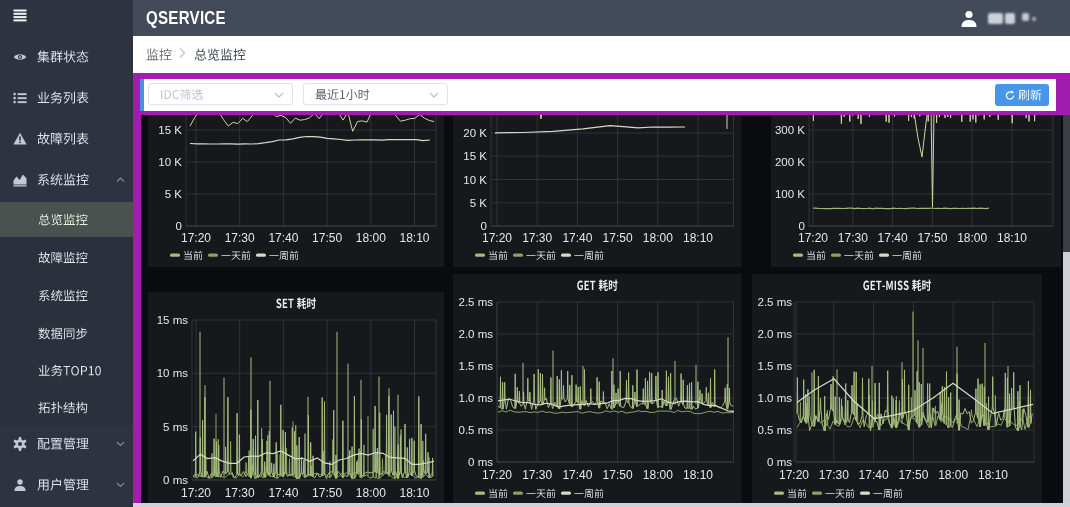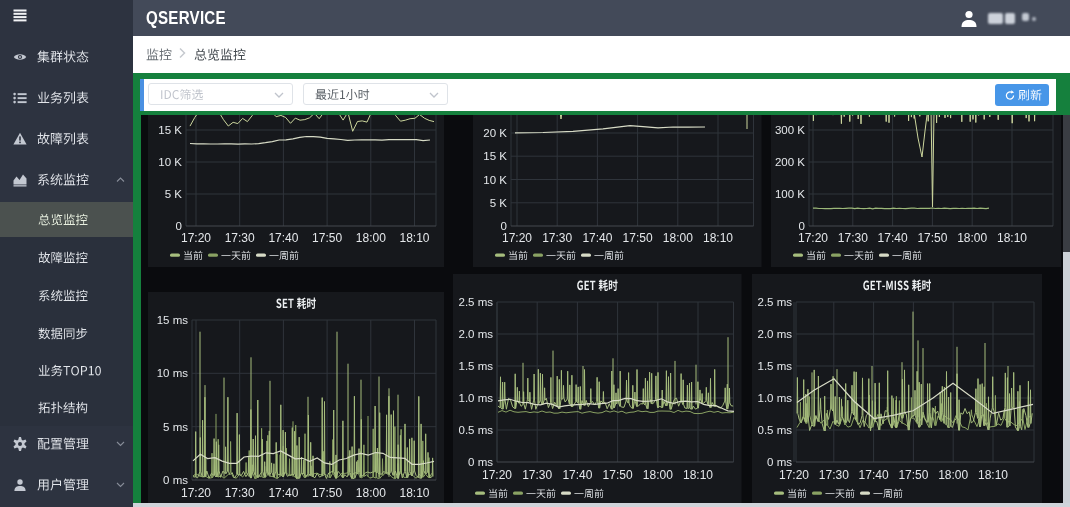--- a/index.html
+++ b/index.html
@@ -1,12 +1,12 @@
 <!DOCTYPE html>
-<html><head><meta charset="utf-8"><style>*{margin:0;padding:0;box-sizing:border-box}body{font-family:"Liberation Sans",sans-serif}.page{position:relative;width:1070px;height:507px;overflow:hidden;background:#15803d}.abs{position:absolute}</style></head><body>
+<html><head><meta charset="utf-8"><style>*{margin:0;padding:0;box-sizing:border-box}body{font-family:"Liberation Sans",sans-serif}.page{position:relative;width:1070px;height:507px;overflow:hidden;background:#a21caf}.abs{position:absolute}</style></head><body>
 <div class="page">
     <svg width="0" height="0" style="position:absolute">
       <defs>
         <path id="jiqun" d="M6.0 -3.8V-2.9H0.7V-2.1H5.1C3.9 -1.2 2.0 -0.3 0.4 0.1C0.6 0.3 0.9 0.7 1.0 0.9C2.7 0.4 4.6 -0.6 6.0 -1.8V1.0H7.0V-1.8C8.3 -0.7 10.3 0.3 12.0 0.8C12.1 0.5 12.4 0.2 12.6 -0.0C11.0 -0.4 9.1 -1.2 7.9 -2.1H12.3V-2.9H7.0V-3.8ZM6.4 -7.2V-6.3H3.2V-7.2ZM6.1 -10.7C6.3 -10.4 6.5 -9.9 6.7 -9.5H3.7C4.0 -9.9 4.2 -10.4 4.5 -10.8L3.4 -10.9C2.9 -9.8 1.8 -8.3 0.4 -7.3C0.6 -7.1 0.9 -6.8 1.1 -6.6C1.5 -7.0 1.9 -7.3 2.2 -7.7V-3.5H3.2V-3.9H11.9V-4.7H7.3V-5.6H11.0V-6.3H7.3V-7.2H11.0V-7.9H7.3V-8.7H11.5V-9.5H7.7C7.5 -10.0 7.2 -10.5 6.9 -11.0ZM6.4 -7.9H3.2V-8.7H6.4ZM6.4 -5.6V-4.7H3.2V-5.6Z M20.1 -10.6C20.5 -9.9 20.8 -9.0 20.9 -8.4L21.8 -8.7C21.7 -9.3 21.3 -10.2 20.8 -10.8ZM24.1 -10.9C23.9 -10.3 23.4 -9.3 23.1 -8.7L23.9 -8.4C24.3 -9.0 24.6 -9.9 25.0 -10.7ZM19.6 -2.9V-2.0H22.0V1.1H23.0V-2.0H25.5V-2.9H23.0V-4.8H25.0V-5.7H23.0V-7.5H25.2V-8.4H19.9V-7.5H22.0V-5.7H20.1V-4.8H22.0V-2.9ZM18.1 -7.3V-6.0H16.3C16.4 -6.4 16.4 -6.8 16.5 -7.3ZM14.2 -10.3V-9.4H15.8L15.7 -8.1H13.6V-7.3H15.6C15.5 -6.8 15.4 -6.4 15.3 -6.0H14.2V-5.1H15.1C14.7 -3.9 14.2 -2.8 13.4 -2.0C13.6 -1.9 13.9 -1.5 14.0 -1.3C14.4 -1.6 14.7 -2.0 14.9 -2.4V1.0H15.8V0.3H19.2V-3.8H15.6C15.8 -4.2 15.9 -4.7 16.1 -5.1H19.0V-7.3H19.8V-8.1H19.0V-10.3ZM18.1 -8.1H16.6L16.7 -9.4H18.1ZM15.8 -2.9H18.2V-0.5H15.8Z M35.6 -10.1C36.2 -9.3 36.9 -8.3 37.2 -7.7L38.0 -8.2C37.6 -8.8 37.0 -9.8 36.4 -10.5ZM26.6 -8.8C27.2 -8.0 28.0 -7.0 28.3 -6.3L29.1 -6.9C28.8 -7.5 28.0 -8.5 27.4 -9.2ZM33.7 -10.9V-7.9L33.6 -7.1H30.6V-6.1H33.6C33.4 -4.0 32.7 -1.6 30.3 0.4C30.5 0.6 30.8 0.8 31.0 1.0C33.0 -0.6 33.9 -2.6 34.3 -4.5C35.0 -2.0 36.2 -0.1 37.9 1.0C38.1 0.8 38.4 0.4 38.6 0.2C36.6 -0.9 35.4 -3.3 34.8 -6.1H38.4V-7.1H34.6L34.6 -7.9V-10.9ZM26.4 -2.5 27.0 -1.7C27.7 -2.3 28.4 -3.0 29.2 -3.8V1.0H30.2V-10.9H29.2V-5.0C28.2 -4.0 27.1 -3.1 26.4 -2.5Z M44.0 -5.3C44.7 -4.9 45.6 -4.2 46.1 -3.7L46.9 -4.3C46.4 -4.8 45.5 -5.4 44.8 -5.8ZM42.5 -3.1V-0.6C42.5 0.5 42.9 0.8 44.4 0.8C44.7 0.8 47.1 0.8 47.5 0.8C48.7 0.8 49.0 0.4 49.1 -1.3C48.9 -1.4 48.5 -1.5 48.3 -1.7C48.2 -0.3 48.1 -0.1 47.4 -0.1C46.9 -0.1 44.9 -0.1 44.5 -0.1C43.6 -0.1 43.5 -0.2 43.5 -0.6V-3.1ZM44.3 -3.4C45.1 -2.8 46.0 -1.8 46.4 -1.2L47.2 -1.7C46.7 -2.3 45.8 -3.2 45.1 -3.9ZM48.8 -3.1C49.4 -1.9 50.1 -0.5 50.3 0.5L51.2 0.1C51.0 -0.8 50.3 -2.2 49.6 -3.3ZM41.0 -3.1C40.8 -2.1 40.3 -0.8 39.7 0.1L40.6 0.5C41.2 -0.4 41.6 -1.8 41.9 -2.8ZM45.1 -11.0C45.0 -10.3 44.9 -9.7 44.8 -9.1H39.7V-8.2H44.5C43.9 -6.5 42.6 -5.1 39.6 -4.3C39.8 -4.1 40.0 -3.7 40.1 -3.5C43.5 -4.4 44.9 -6.1 45.6 -8.2C46.5 -5.8 48.2 -4.3 50.8 -3.6C50.9 -3.8 51.2 -4.2 51.5 -4.5C49.1 -5.0 47.5 -6.3 46.6 -8.2H51.3V-9.1H45.8C45.9 -9.7 46.0 -10.3 46.1 -11.0Z"></path>
         <path id="yewu" d="M11.1 -7.9C10.6 -6.5 9.7 -4.6 8.9 -3.4L9.8 -3.0C10.5 -4.2 11.4 -6.0 12.0 -7.5ZM1.1 -7.7C1.8 -6.2 2.5 -4.2 2.8 -3.1L3.8 -3.4C3.5 -4.6 2.7 -6.5 2.0 -7.9ZM7.6 -10.8V-0.6H5.4V-10.8H4.4V-0.6H0.8V0.4H12.3V-0.6H8.6V-10.8Z M18.8 -5.0C18.7 -4.5 18.7 -4.1 18.6 -3.7H14.6V-2.8H18.3C17.5 -1.1 16.1 -0.3 13.7 0.2C13.9 0.4 14.2 0.8 14.3 1.0C16.8 0.4 18.5 -0.7 19.3 -2.8H23.2C23.0 -1.1 22.8 -0.3 22.5 -0.1C22.3 0.1 22.2 0.1 21.9 0.1C21.6 0.1 20.7 0.1 19.9 -0.0C20.1 0.2 20.2 0.6 20.2 0.9C21.0 0.9 21.8 0.9 22.2 0.9C22.6 0.9 22.9 0.8 23.2 0.5C23.7 0.1 24.0 -0.9 24.3 -3.2C24.3 -3.4 24.3 -3.7 24.3 -3.7H19.6C19.7 -4.0 19.7 -4.4 19.8 -4.9ZM22.7 -8.7C21.9 -8.0 20.9 -7.3 19.6 -6.9C18.6 -7.3 17.8 -7.9 17.2 -8.6L17.4 -8.7ZM18.0 -10.9C17.3 -9.8 16.0 -8.5 14.2 -7.5C14.4 -7.4 14.7 -7.0 14.8 -6.8C15.4 -7.2 16.0 -7.6 16.6 -8.0C17.1 -7.4 17.7 -6.9 18.5 -6.5C17.0 -6.0 15.2 -5.7 13.6 -5.5C13.8 -5.3 13.9 -4.9 14.0 -4.6C15.9 -4.9 17.8 -5.3 19.6 -5.9C21.1 -5.3 22.9 -5.0 24.9 -4.8C25.1 -5.1 25.3 -5.5 25.5 -5.7C23.8 -5.8 22.1 -6.0 20.8 -6.4C22.2 -7.1 23.4 -8.0 24.2 -9.2L23.6 -9.6L23.5 -9.6H18.2C18.5 -10.0 18.7 -10.3 19.0 -10.7Z M34.3 -9.4V-2.1H35.3V-9.4ZM37.0 -10.9V-0.2C37.0 -0.0 36.9 0.1 36.7 0.1C36.5 0.1 35.9 0.1 35.1 0.0C35.3 0.3 35.4 0.7 35.5 1.0C36.5 1.0 37.1 1.0 37.5 0.8C37.9 0.7 38.0 0.4 38.0 -0.2V-10.9ZM28.4 -3.9C29.0 -3.5 29.8 -2.8 30.3 -2.4C29.4 -1.1 28.3 -0.2 27.0 0.3C27.2 0.5 27.5 0.9 27.6 1.1C30.4 -0.1 32.4 -2.7 33.0 -7.2L32.4 -7.4L32.3 -7.3H29.3C29.5 -7.9 29.7 -8.6 29.9 -9.3H33.4V-10.2H26.8V-9.3H28.9C28.5 -7.3 27.7 -5.4 26.7 -4.2C26.9 -4.1 27.3 -3.8 27.4 -3.6C28.1 -4.4 28.6 -5.3 29.0 -6.4H32.0C31.7 -5.2 31.3 -4.1 30.8 -3.2C30.3 -3.7 29.5 -4.2 28.9 -4.6Z M42.3 1.0C42.6 0.8 43.1 0.7 46.7 -0.5C46.6 -0.7 46.6 -1.1 46.5 -1.4L43.4 -0.4V-3.3C44.1 -3.8 44.8 -4.4 45.4 -5.0C46.4 -2.3 48.2 -0.3 50.9 0.6C51.1 0.3 51.4 -0.0 51.6 -0.2C50.3 -0.6 49.2 -1.3 48.3 -2.1C49.1 -2.6 50.0 -3.3 50.8 -3.9L50.0 -4.5C49.4 -3.9 48.5 -3.2 47.7 -2.7C47.2 -3.4 46.7 -4.1 46.4 -5.0H51.1V-5.8H46.0V-7.0H50.2V-7.8H46.0V-8.9H50.7V-9.8H46.0V-10.9H45.0V-9.8H40.4V-8.9H45.0V-7.8H41.0V-7.0H45.0V-5.8H39.8V-5.0H44.2C42.9 -3.9 41.1 -2.9 39.5 -2.4C39.7 -2.2 40.0 -1.8 40.1 -1.6C40.8 -1.8 41.6 -2.2 42.4 -2.6V-0.7C42.4 -0.2 42.1 0.0 41.8 0.1C42.0 0.4 42.2 0.8 42.3 1.0Z"></path>
         <path id="guzh" d="M7.8 -7.6H10.5C10.3 -5.8 9.8 -4.4 9.2 -3.2C8.5 -4.5 8.1 -5.9 7.8 -7.5ZM1.1 -5.1V0.5H2.0V-0.4H5.7V-5.1C5.9 -4.9 6.1 -4.7 6.3 -4.7C6.6 -5.1 6.9 -5.6 7.2 -6.1C7.5 -4.7 8.0 -3.4 8.6 -2.3C7.7 -1.2 6.6 -0.4 5.1 0.2C5.3 0.4 5.6 0.8 5.7 1.1C7.1 0.4 8.2 -0.4 9.1 -1.5C9.8 -0.4 10.8 0.5 11.9 1.0C12.1 0.8 12.3 0.4 12.6 0.2C11.4 -0.3 10.4 -1.2 9.7 -2.3C10.6 -3.7 11.2 -5.4 11.5 -7.6H12.5V-8.5H8.1C8.3 -9.2 8.5 -10.0 8.7 -10.8L7.7 -10.9C7.3 -8.7 6.5 -6.6 5.4 -5.3L5.7 -5.1H3.9V-7.5H6.3V-8.4H3.9V-10.9H2.9V-8.4H0.5V-7.5H2.9V-5.1ZM2.0 -4.2H4.8V-1.3H2.0Z M19.4 -4.2H23.5V-3.3H19.4ZM19.4 -5.6H23.5V-4.8H19.4ZM18.5 -6.3V-2.6H21.0V-1.7H17.6V-0.9H21.0V1.0H22.0V-0.9H25.4V-1.7H22.0V-2.6H24.4V-6.3ZM20.7 -10.7C20.8 -10.5 20.9 -10.2 21.0 -9.9H18.1V-9.1H20.1L19.3 -8.9C19.5 -8.6 19.6 -8.1 19.7 -7.8H17.6V-7.0H25.4V-7.8H23.2L23.7 -8.8L22.7 -9.0C22.6 -8.7 22.4 -8.2 22.2 -7.8H20.1L20.6 -8.0C20.5 -8.3 20.3 -8.7 20.1 -9.1H24.9V-9.9H22.0C21.8 -10.2 21.7 -10.6 21.5 -11.0ZM13.9 -10.4V1.0H14.8V-9.5H16.6C16.3 -8.6 15.9 -7.5 15.5 -6.6C16.5 -5.5 16.8 -4.6 16.8 -3.9C16.8 -3.5 16.7 -3.2 16.5 -3.0C16.4 -2.9 16.2 -2.9 16.0 -2.9C15.8 -2.9 15.5 -2.9 15.2 -2.9C15.4 -2.7 15.5 -2.3 15.5 -2.1C15.8 -2.0 16.1 -2.0 16.4 -2.1C16.7 -2.1 16.9 -2.2 17.1 -2.3C17.5 -2.6 17.6 -3.1 17.6 -3.8C17.6 -4.7 17.4 -5.6 16.4 -6.7C16.9 -7.7 17.4 -9.0 17.8 -10.0L17.1 -10.4L17.0 -10.4Z M34.3 -9.4V-2.1H35.3V-9.4ZM37.0 -10.9V-0.2C37.0 -0.0 36.9 0.1 36.7 0.1C36.5 0.1 35.9 0.1 35.1 0.0C35.3 0.3 35.4 0.7 35.5 1.0C36.5 1.0 37.1 1.0 37.5 0.8C37.9 0.7 38.0 0.4 38.0 -0.2V-10.9ZM28.4 -3.9C29.0 -3.5 29.8 -2.8 30.3 -2.4C29.4 -1.1 28.3 -0.2 27.0 0.3C27.2 0.5 27.5 0.9 27.6 1.1C30.4 -0.1 32.4 -2.7 33.0 -7.2L32.4 -7.4L32.3 -7.3H29.3C29.5 -7.9 29.7 -8.6 29.9 -9.3H33.4V-10.2H26.8V-9.3H28.9C28.5 -7.3 27.7 -5.4 26.7 -4.2C26.9 -4.1 27.3 -3.8 27.4 -3.6C28.1 -4.4 28.6 -5.3 29.0 -6.4H32.0C31.7 -5.2 31.3 -4.1 30.8 -3.2C30.3 -3.7 29.5 -4.2 28.9 -4.6Z M42.3 1.0C42.6 0.8 43.1 0.7 46.7 -0.5C46.6 -0.7 46.6 -1.1 46.5 -1.4L43.4 -0.4V-3.3C44.1 -3.8 44.8 -4.4 45.4 -5.0C46.4 -2.3 48.2 -0.3 50.9 0.6C51.1 0.3 51.4 -0.0 51.6 -0.2C50.3 -0.6 49.2 -1.3 48.3 -2.1C49.1 -2.6 50.0 -3.3 50.8 -3.9L50.0 -4.5C49.4 -3.9 48.5 -3.2 47.7 -2.7C47.2 -3.4 46.7 -4.1 46.4 -5.0H51.1V-5.8H46.0V-7.0H50.2V-7.8H46.0V-8.9H50.7V-9.8H46.0V-10.9H45.0V-9.8H40.4V-8.9H45.0V-7.8H41.0V-7.0H45.0V-5.8H39.8V-5.0H44.2C42.9 -3.9 41.1 -2.9 39.5 -2.4C39.7 -2.2 40.0 -1.8 40.1 -1.6C40.8 -1.8 41.6 -2.2 42.4 -2.6V-0.7C42.4 -0.2 42.1 0.0 41.8 0.1C42.0 0.4 42.2 0.8 42.3 1.0Z"></path>
         <path id="xitong" d="M3.7 -2.9C3.0 -2.0 1.9 -1.0 0.9 -0.4C1.2 -0.2 1.6 0.1 1.8 0.3C2.8 -0.4 3.9 -1.5 4.7 -2.6ZM8.3 -2.5C9.3 -1.6 10.7 -0.4 11.3 0.3L12.2 -0.3C11.5 -1.0 10.1 -2.2 9.0 -3.0ZM8.6 -5.8C9.0 -5.5 9.3 -5.1 9.7 -4.7L4.0 -4.3C5.9 -5.3 7.9 -6.5 9.8 -8.0L9.1 -8.6C8.4 -8.0 7.7 -7.5 7.0 -7.1L3.8 -6.9C4.8 -7.6 5.7 -8.4 6.6 -9.3C8.3 -9.5 9.9 -9.7 11.1 -10.0L10.4 -10.8C8.3 -10.3 4.5 -9.9 1.4 -9.8C1.5 -9.6 1.6 -9.2 1.6 -8.9C2.8 -9.0 4.0 -9.1 5.2 -9.2C4.4 -8.3 3.4 -7.5 3.1 -7.3C2.7 -7.0 2.4 -6.8 2.1 -6.8C2.2 -6.5 2.4 -6.1 2.4 -5.9C2.7 -6.0 3.1 -6.1 5.7 -6.2C4.6 -5.5 3.6 -5.0 3.2 -4.8C2.4 -4.4 1.8 -4.1 1.4 -4.1C1.5 -3.8 1.6 -3.4 1.7 -3.2C2.0 -3.3 2.5 -3.4 6.1 -3.7V-0.3C6.1 -0.1 6.1 -0.1 5.9 -0.1C5.7 -0.0 4.9 -0.0 4.2 -0.1C4.3 0.2 4.5 0.6 4.5 0.9C5.5 0.9 6.1 0.9 6.6 0.7C7.0 0.6 7.1 0.3 7.1 -0.2V-3.7L10.3 -4.0C10.7 -3.5 11.0 -3.1 11.3 -2.8L12.0 -3.3C11.5 -4.1 10.4 -5.3 9.4 -6.2Z M22.1 -4.6V-0.5C22.1 0.5 22.3 0.8 23.2 0.8C23.4 0.8 24.2 0.8 24.3 0.8C25.2 0.8 25.4 0.3 25.5 -1.5C25.2 -1.5 24.8 -1.7 24.6 -1.9C24.6 -0.3 24.5 -0.1 24.2 -0.1C24.1 -0.1 23.5 -0.1 23.4 -0.1C23.1 -0.1 23.0 -0.1 23.0 -0.5V-4.6ZM19.6 -4.5C19.6 -2.0 19.3 -0.6 17.1 0.2C17.3 0.4 17.6 0.8 17.7 1.0C20.1 0.0 20.5 -1.6 20.6 -4.5ZM13.5 -0.7 13.8 0.3C14.9 -0.1 16.5 -0.6 17.9 -1.1L17.8 -1.9C16.2 -1.4 14.6 -1.0 13.5 -0.7ZM20.7 -10.7C21.0 -10.2 21.3 -9.5 21.4 -9.0H18.3V-8.2H20.6C20.0 -7.3 19.1 -6.1 18.9 -5.9C18.6 -5.6 18.3 -5.5 18.0 -5.5C18.1 -5.3 18.3 -4.8 18.4 -4.5C18.7 -4.7 19.3 -4.7 24.0 -5.2C24.2 -4.8 24.4 -4.5 24.5 -4.2L25.3 -4.7C24.9 -5.4 24.1 -6.7 23.4 -7.6L22.6 -7.2C22.9 -6.8 23.2 -6.4 23.5 -6.0L19.9 -5.7C20.5 -6.4 21.2 -7.4 21.8 -8.2H25.3V-9.0H21.6L22.4 -9.3C22.3 -9.7 21.9 -10.4 21.6 -10.9ZM13.8 -5.5C14.0 -5.6 14.3 -5.7 15.8 -5.9C15.3 -5.1 14.8 -4.4 14.5 -4.2C14.1 -3.7 13.8 -3.4 13.5 -3.3C13.7 -3.1 13.8 -2.6 13.9 -2.4C14.1 -2.5 14.6 -2.7 17.8 -3.4C17.8 -3.6 17.8 -4.0 17.8 -4.2L15.3 -3.8C16.3 -4.9 17.3 -6.3 18.1 -7.7L17.2 -8.2C17.0 -7.7 16.7 -7.2 16.4 -6.8L14.8 -6.6C15.6 -7.7 16.4 -9.2 17.0 -10.5L16.0 -11.0C15.5 -9.4 14.5 -7.7 14.2 -7.3C13.9 -6.9 13.7 -6.6 13.4 -6.5C13.6 -6.2 13.7 -5.7 13.8 -5.5Z M34.2 -6.8C35.2 -6.1 36.3 -5.2 36.8 -4.6L37.6 -5.2C37.0 -5.8 35.9 -6.7 35.0 -7.3ZM30.1 -10.9V-4.7H31.1V-10.9ZM27.6 -10.4V-5.1H28.5V-10.4ZM34.0 -10.9C33.5 -9.0 32.7 -7.2 31.6 -6.0C31.8 -5.9 32.2 -5.6 32.4 -5.4C33.0 -6.2 33.6 -7.1 34.1 -8.2H38.3V-9.1H34.5C34.6 -9.6 34.8 -10.2 35.0 -10.7ZM28.1 -3.9V-0.2H26.6V0.7H38.4V-0.2H37.0V-3.9ZM29.0 -0.2V-3.1H30.7V-0.2ZM31.6 -0.2V-3.1H33.4V-0.2ZM34.3 -0.2V-3.1H36.1V-0.2Z M48.0 -7.2C48.9 -6.4 50.0 -5.4 50.5 -4.8L51.1 -5.4C50.6 -6.0 49.5 -7.0 48.6 -7.7ZM46.3 -7.7C45.7 -6.9 44.7 -6.0 43.8 -5.4C44.0 -5.2 44.3 -4.8 44.4 -4.7C45.4 -5.3 46.4 -6.4 47.1 -7.4ZM41.1 -10.9V-8.4H39.6V-7.5H41.1V-4.4C40.5 -4.1 39.9 -4.0 39.4 -3.8L39.6 -2.8L41.1 -3.4V-0.2C41.1 -0.0 41.1 0.0 40.9 0.0C40.8 0.0 40.2 0.0 39.7 0.0C39.8 0.3 39.9 0.7 40.0 0.9C40.8 0.9 41.3 0.9 41.6 0.8C41.9 0.6 42.0 0.3 42.0 -0.2V-3.7L43.4 -4.2L43.3 -5.1L42.0 -4.7V-7.5H43.4V-8.4H42.0V-10.9ZM43.3 -0.3V0.6H51.5V-0.3H48.0V-3.5H50.6V-4.4H44.4V-3.5H47.0V-0.3ZM46.6 -10.7C46.8 -10.3 47.0 -9.8 47.2 -9.3H43.8V-7.1H44.7V-8.5H50.5V-7.2H51.4V-9.3H48.3C48.1 -9.8 47.8 -10.4 47.6 -10.9Z"></path>
         <path id="zonglan" d="M9.5 -2.7C10.2 -1.8 10.9 -0.7 11.2 0.1L12.0 -0.4C11.7 -1.1 10.9 -2.2 10.2 -3.1ZM5.2 -3.4C6.0 -2.8 6.9 -1.9 7.4 -1.3L8.1 -1.9C7.6 -2.5 6.7 -3.3 5.8 -3.9ZM3.5 -3.0V-0.4C3.5 0.6 3.9 0.9 5.4 0.9C5.7 0.9 7.9 0.9 8.2 0.9C9.3 0.9 9.7 0.5 9.8 -0.9C9.5 -1.0 9.1 -1.1 8.9 -1.3C8.8 -0.2 8.8 0.0 8.1 0.0C7.6 0.0 5.8 0.0 5.4 0.0C4.6 0.0 4.5 -0.1 4.5 -0.4V-3.0ZM1.7 -2.8C1.5 -1.9 1.1 -0.8 0.5 -0.1L1.4 0.3C2.0 -0.5 2.4 -1.6 2.6 -2.7ZM3.3 -7.1H9.2V-4.9H3.3ZM2.3 -8.0V-4.0H10.2V-8.0H8.2C8.7 -8.6 9.1 -9.4 9.5 -10.1L8.6 -10.5C8.2 -9.7 7.7 -8.7 7.2 -8.0H4.6L5.4 -8.3C5.1 -8.9 4.6 -9.8 4.0 -10.5L3.2 -10.1C3.7 -9.4 4.3 -8.6 4.5 -8.0Z M20.6 -7.8C21.2 -7.2 21.9 -6.4 22.2 -5.8L23.1 -6.2C22.7 -6.8 22.0 -7.6 21.4 -8.2ZM13.9 -9.8V-6.3H14.8V-9.8ZM16.6 -10.4V-5.9H17.5V-10.4ZM19.1 -2.3V-0.3C19.1 0.6 19.4 0.8 20.6 0.8C20.9 0.8 22.6 0.8 22.8 0.8C23.8 0.8 24.1 0.5 24.2 -1.0C24.0 -1.0 23.6 -1.1 23.4 -1.3C23.3 -0.1 23.2 0.0 22.8 0.0C22.4 0.0 21.0 0.0 20.7 0.0C20.1 0.0 20.0 -0.0 20.0 -0.3V-2.3ZM18.2 -4.1V-3.1C18.2 -2.1 17.9 -0.7 13.3 0.3C13.5 0.5 13.8 0.8 13.9 1.0C18.6 -0.1 19.2 -1.8 19.2 -3.1V-4.1ZM14.9 -5.5V-1.5H15.9V-4.7H21.8V-1.6H22.7V-5.5ZM19.8 -10.5C19.5 -9.1 18.9 -7.7 18.1 -6.8C18.4 -6.7 18.8 -6.4 18.9 -6.3C19.4 -6.9 19.8 -7.6 20.1 -8.4H24.2V-9.2H20.4C20.5 -9.6 20.6 -10.0 20.7 -10.3Z M32.9 -6.5C33.8 -5.9 34.9 -5.0 35.4 -4.4L36.2 -5.0C35.6 -5.6 34.5 -6.4 33.6 -7.0ZM29.0 -10.5V-4.5H29.9V-10.5ZM26.5 -10.0V-4.9H27.4V-10.0ZM32.7 -10.5C32.2 -8.6 31.4 -6.9 30.4 -5.8C30.6 -5.7 31.0 -5.4 31.1 -5.2C31.8 -5.9 32.3 -6.9 32.8 -7.9H36.8V-8.7H33.1C33.3 -9.2 33.5 -9.8 33.6 -10.3ZM27.0 -3.8V-0.2H25.6V0.7H37.0V-0.2H35.6V-3.8ZM27.9 -0.2V-3.0H29.6V-0.2ZM30.4 -0.2V-3.0H32.1V-0.2ZM33.0 -0.2V-3.0H34.7V-0.2Z M46.2 -6.9C47.0 -6.2 48.0 -5.2 48.5 -4.6L49.2 -5.2C48.6 -5.8 47.5 -6.8 46.8 -7.4ZM44.5 -7.4C43.9 -6.6 43.0 -5.8 42.1 -5.2C42.3 -5.0 42.6 -4.7 42.7 -4.5C43.6 -5.1 44.6 -6.1 45.3 -7.1ZM39.5 -10.5V-8.1H38.0V-7.2H39.5V-4.2C38.9 -4.0 38.4 -3.8 37.9 -3.7L38.1 -2.7L39.5 -3.3V-0.2C39.5 -0.0 39.5 0.0 39.3 0.0C39.2 0.0 38.7 0.0 38.2 0.0C38.3 0.3 38.4 0.7 38.4 0.9C39.2 0.9 39.7 0.9 40.0 0.7C40.3 0.6 40.4 0.3 40.4 -0.2V-3.6L41.8 -4.1L41.6 -4.9L40.4 -4.5V-7.2H41.7V-8.1H40.4V-10.5ZM41.6 -0.2V0.6H49.5V-0.2H46.1V-3.4H48.7V-4.2H42.7V-3.4H45.2V-0.2ZM44.9 -10.3C45.0 -9.9 45.2 -9.4 45.4 -9.0H42.1V-6.8H42.9V-8.2H48.5V-6.9H49.4V-9.0H46.4C46.2 -9.4 46.0 -10.0 45.7 -10.5Z"></path>
         <path id="guzhjk" d="M7.5 -7.3H10.1C9.9 -5.6 9.5 -4.2 8.8 -3.1C8.2 -4.3 7.8 -5.7 7.5 -7.2ZM1.1 -4.9V0.5H1.9V-0.4H5.5V-4.9C5.7 -4.7 5.9 -4.6 6.0 -4.5C6.3 -4.9 6.6 -5.4 6.9 -5.9C7.2 -4.5 7.7 -3.3 8.2 -2.2C7.4 -1.2 6.4 -0.4 4.9 0.2C5.1 0.4 5.4 0.8 5.5 1.0C6.8 0.4 7.9 -0.4 8.7 -1.4C9.5 -0.4 10.3 0.5 11.4 1.0C11.6 0.8 11.9 0.4 12.1 0.2C11.0 -0.3 10.0 -1.1 9.3 -2.2C10.2 -3.6 10.7 -5.2 11.1 -7.3H12.0V-8.2H7.8C8.0 -8.9 8.2 -9.6 8.3 -10.4L7.4 -10.5C7.0 -8.4 6.3 -6.4 5.2 -5.1L5.5 -4.9H3.8V-7.2H6.0V-8.1H3.8V-10.5H2.8V-8.1H0.5V-7.2H2.8V-4.9ZM1.9 -4.0H4.6V-1.3H1.9Z M18.7 -4.0H22.6V-3.2H18.7ZM18.7 -5.4H22.6V-4.6H18.7ZM17.8 -6.1V-2.5H20.2V-1.6H16.9V-0.8H20.2V1.0H21.2V-0.8H24.5V-1.6H21.2V-2.5H23.5V-6.1ZM19.9 -10.3C20.0 -10.1 20.1 -9.8 20.2 -9.5H17.4V-8.7H19.3L18.6 -8.5C18.7 -8.2 18.9 -7.8 18.9 -7.5H16.9V-6.8H24.4V-7.5H22.3L22.8 -8.5L21.9 -8.7C21.8 -8.4 21.6 -7.9 21.4 -7.5H19.3L19.8 -7.7C19.7 -8.0 19.5 -8.4 19.4 -8.7H23.9V-9.5H21.1C21.0 -9.8 20.8 -10.2 20.7 -10.6ZM13.4 -10.0V1.0H14.2V-9.2H16.0C15.7 -8.3 15.3 -7.2 14.9 -6.3C15.9 -5.3 16.1 -4.5 16.1 -3.8C16.1 -3.4 16.1 -3.1 15.8 -2.9C15.7 -2.8 15.6 -2.8 15.4 -2.8C15.2 -2.8 14.9 -2.8 14.7 -2.8C14.8 -2.6 14.9 -2.2 14.9 -2.0C15.2 -2.0 15.5 -2.0 15.8 -2.0C16.0 -2.0 16.3 -2.1 16.4 -2.2C16.8 -2.5 17.0 -3.0 17.0 -3.7C17.0 -4.5 16.7 -5.4 15.8 -6.4C16.2 -7.4 16.7 -8.6 17.1 -9.7L16.5 -10.0L16.3 -10.0Z M32.9 -6.5C33.8 -5.9 34.9 -5.0 35.4 -4.4L36.2 -5.0C35.6 -5.6 34.5 -6.4 33.6 -7.0ZM29.0 -10.5V-4.5H29.9V-10.5ZM26.5 -10.0V-4.9H27.4V-10.0ZM32.7 -10.5C32.2 -8.6 31.4 -6.9 30.4 -5.8C30.6 -5.7 31.0 -5.4 31.1 -5.2C31.8 -5.9 32.3 -6.9 32.8 -7.9H36.8V-8.7H33.1C33.3 -9.2 33.5 -9.8 33.6 -10.3ZM27.0 -3.8V-0.2H25.6V0.7H37.0V-0.2H35.6V-3.8ZM27.9 -0.2V-3.0H29.6V-0.2ZM30.4 -0.2V-3.0H32.1V-0.2ZM33.0 -0.2V-3.0H34.7V-0.2Z M46.2 -6.9C47.0 -6.2 48.0 -5.2 48.5 -4.6L49.2 -5.2C48.6 -5.8 47.5 -6.8 46.8 -7.4ZM44.5 -7.4C43.9 -6.6 43.0 -5.8 42.1 -5.2C42.3 -5.0 42.6 -4.7 42.7 -4.5C43.6 -5.1 44.6 -6.1 45.3 -7.1ZM39.5 -10.5V-8.1H38.0V-7.2H39.5V-4.2C38.9 -4.0 38.4 -3.8 37.9 -3.7L38.1 -2.7L39.5 -3.3V-0.2C39.5 -0.0 39.5 0.0 39.3 0.0C39.2 0.0 38.7 0.0 38.2 0.0C38.3 0.3 38.4 0.7 38.4 0.9C39.2 0.9 39.7 0.9 40.0 0.7C40.3 0.6 40.4 0.3 40.4 -0.2V-3.6L41.8 -4.1L41.6 -4.9L40.4 -4.5V-7.2H41.7V-8.1H40.4V-10.5ZM41.6 -0.2V0.6H49.5V-0.2H46.1V-3.4H48.7V-4.2H42.7V-3.4H45.2V-0.2ZM44.9 -10.3C45.0 -9.9 45.2 -9.4 45.4 -9.0H42.1V-6.8H42.9V-8.2H48.5V-6.9H49.4V-9.0H46.4C46.2 -9.4 46.0 -10.0 45.7 -10.5Z"></path>
         <path id="xitongjk" d="M3.6 -2.8C2.9 -1.9 1.9 -1.0 0.9 -0.4C1.1 -0.2 1.5 0.1 1.7 0.2C2.7 -0.4 3.8 -1.5 4.5 -2.5ZM8.0 -2.4C9.0 -1.6 10.3 -0.4 10.9 0.3L11.7 -0.3C11.0 -1.0 9.7 -2.1 8.7 -2.9ZM8.3 -5.6C8.6 -5.2 9.0 -4.9 9.3 -4.5L3.8 -4.2C5.7 -5.1 7.6 -6.2 9.5 -7.7L8.7 -8.2C8.1 -7.7 7.4 -7.2 6.8 -6.8L3.7 -6.6C4.6 -7.3 5.5 -8.1 6.3 -9.0C8.0 -9.1 9.5 -9.3 10.7 -9.6L10.0 -10.4C8.0 -9.9 4.4 -9.6 1.3 -9.4C1.4 -9.2 1.6 -8.8 1.6 -8.6C2.7 -8.7 3.9 -8.7 5.0 -8.8C4.2 -8.0 3.3 -7.2 3.0 -7.0C2.6 -6.7 2.3 -6.6 2.0 -6.5C2.1 -6.3 2.3 -5.9 2.3 -5.7C2.6 -5.8 2.9 -5.8 5.5 -6.0C4.4 -5.3 3.5 -4.8 3.1 -4.6C2.3 -4.2 1.7 -4.0 1.3 -3.9C1.4 -3.7 1.6 -3.2 1.6 -3.1C2.0 -3.2 2.5 -3.3 5.9 -3.5V-0.2C5.9 -0.1 5.9 -0.1 5.6 -0.1C5.4 -0.0 4.8 -0.0 4.0 -0.1C4.2 0.2 4.3 0.6 4.4 0.9C5.3 0.9 5.9 0.9 6.3 0.7C6.7 0.6 6.8 0.3 6.8 -0.2V-3.6L10.0 -3.8C10.3 -3.4 10.6 -3.0 10.8 -2.7L11.6 -3.2C11.1 -3.9 10.0 -5.1 9.0 -5.9Z M21.2 -4.4V-0.5C21.2 0.5 21.4 0.8 22.3 0.8C22.5 0.8 23.2 0.8 23.4 0.8C24.2 0.8 24.4 0.3 24.5 -1.4C24.2 -1.5 23.9 -1.6 23.7 -1.8C23.6 -0.3 23.6 -0.1 23.3 -0.1C23.2 -0.1 22.6 -0.1 22.5 -0.1C22.2 -0.1 22.1 -0.1 22.1 -0.5V-4.4ZM18.9 -4.4C18.8 -1.9 18.5 -0.6 16.5 0.2C16.7 0.4 16.9 0.7 17.1 1.0C19.3 0.0 19.7 -1.6 19.8 -4.4ZM13.0 -0.7 13.2 0.3C14.4 -0.1 15.8 -0.6 17.2 -1.0L17.1 -1.8C15.6 -1.4 14.0 -0.9 13.0 -0.7ZM19.9 -10.3C20.2 -9.8 20.5 -9.1 20.6 -8.7H17.6V-7.8H19.8C19.3 -7.1 18.4 -5.9 18.1 -5.6C17.9 -5.4 17.6 -5.3 17.3 -5.3C17.4 -5.1 17.6 -4.6 17.6 -4.4C18.0 -4.5 18.5 -4.6 23.1 -5.0C23.3 -4.7 23.5 -4.3 23.6 -4.1L24.4 -4.5C24.0 -5.2 23.2 -6.4 22.5 -7.3L21.8 -6.9C22.0 -6.6 22.3 -6.1 22.6 -5.7L19.1 -5.4C19.7 -6.1 20.4 -7.1 21.0 -7.8H24.4V-8.7H20.8L21.6 -8.9C21.4 -9.3 21.1 -10.0 20.8 -10.5ZM13.2 -5.3C13.4 -5.4 13.7 -5.4 15.2 -5.7C14.7 -4.9 14.2 -4.2 14.0 -4.0C13.6 -3.6 13.3 -3.2 13.0 -3.2C13.1 -2.9 13.3 -2.5 13.3 -2.3C13.6 -2.4 14.0 -2.6 17.1 -3.2C17.1 -3.5 17.1 -3.8 17.1 -4.1L14.7 -3.6C15.7 -4.7 16.6 -6.1 17.4 -7.4L16.6 -7.9C16.3 -7.4 16.1 -7.0 15.8 -6.5L14.2 -6.4C15.0 -7.4 15.8 -8.8 16.4 -10.1L15.4 -10.6C14.9 -9.0 13.9 -7.4 13.7 -7.0C13.4 -6.6 13.1 -6.3 12.9 -6.2C13.0 -6.0 13.2 -5.5 13.2 -5.3Z M32.9 -6.5C33.8 -5.9 34.9 -5.0 35.4 -4.4L36.2 -5.0C35.6 -5.6 34.5 -6.4 33.6 -7.0ZM29.0 -10.5V-4.5H29.9V-10.5ZM26.5 -10.0V-4.9H27.4V-10.0ZM32.7 -10.5C32.2 -8.6 31.4 -6.9 30.4 -5.8C30.6 -5.7 31.0 -5.4 31.1 -5.2C31.8 -5.9 32.3 -6.9 32.8 -7.9H36.8V-8.7H33.1C33.3 -9.2 33.5 -9.8 33.6 -10.3ZM27.0 -3.8V-0.2H25.6V0.7H37.0V-0.2H35.6V-3.8ZM27.9 -0.2V-3.0H29.6V-0.2ZM30.4 -0.2V-3.0H32.1V-0.2ZM33.0 -0.2V-3.0H34.7V-0.2Z M46.2 -6.9C47.0 -6.2 48.0 -5.2 48.5 -4.6L49.2 -5.2C48.6 -5.8 47.5 -6.8 46.8 -7.4ZM44.5 -7.4C43.9 -6.6 43.0 -5.8 42.1 -5.2C42.3 -5.0 42.6 -4.7 42.7 -4.5C43.6 -5.1 44.6 -6.1 45.3 -7.1ZM39.5 -10.5V-8.1H38.0V-7.2H39.5V-4.2C38.9 -4.0 38.4 -3.8 37.9 -3.7L38.1 -2.7L39.5 -3.3V-0.2C39.5 -0.0 39.5 0.0 39.3 0.0C39.2 0.0 38.7 0.0 38.2 0.0C38.3 0.3 38.4 0.7 38.4 0.9C39.2 0.9 39.7 0.9 40.0 0.7C40.3 0.6 40.4 0.3 40.4 -0.2V-3.6L41.8 -4.1L41.6 -4.9L40.4 -4.5V-7.2H41.7V-8.1H40.4V-10.5ZM41.6 -0.2V0.6H49.5V-0.2H46.1V-3.4H48.7V-4.2H42.7V-3.4H45.2V-0.2ZM44.9 -10.3C45.0 -9.9 45.2 -9.4 45.4 -9.0H42.1V-6.8H42.9V-8.2H48.5V-6.9H49.4V-9.0H46.4C46.2 -9.4 46.0 -10.0 45.7 -10.5Z"></path>
@@ -189,21 +189,21 @@
             <text x="91.7" y="203.5">17:30</text>
             <text x="135.4" y="203.5">17:40</text>
             <text x="179.1" y="203.5">17:50</text>
             <text x="222.8" y="203.5">18:00</text>
             <text x="266.5" y="203.5">18:10</text>
           </g>
           <polyline points="42.0,88.1 46.8,79.4 51.6,72.6 56.4,73.4 61.1,69.4 65.9,74.5 70.7,73.7 75.5,81.7 80.3,88.0 85.1,84.3 89.8,85.6 94.6,80.4 99.4,83.6 104.2,77.6 109.0,70.7 113.8,70.8 118.5,67.5 123.3,73.3 128.1,78.7 132.9,77.4 137.7,79.5 142.5,85.3 147.3,80.1 152.0,82.2 156.8,81.6 161.6,79.8 166.4,75.3 171.2,80.7 176.0,74.2 180.7,68.5 185.5,67.4 190.3,74.7 195.1,82.1 199.9,74.2 204.7,93.3 209.5,83.5 214.2,82.9 219.0,84.1 223.8,73.4 228.6,76.2 233.4,72.2 238.2,71.1 242.9,67.2 247.7,77.6 252.5,83.2 257.3,82.2 262.1,80.7 266.9,80.3 271.6,76.5 276.4,80.2 281.2,82.4 286.0,83.6" fill="none" stroke="#ccd69d" stroke-width="1.0"></polyline>
           <polyline points="42.0,105.5 48.9,105.9 55.7,105.8 62.6,106.0 69.4,106.0 76.3,105.9 83.1,105.8 90.0,106.1 96.9,105.8 103.7,106.0 110.6,105.6 117.4,104.7 124.3,103.6 131.1,102.0 138.0,101.8 144.9,100.8 151.7,99.4 158.6,98.5 165.4,98.7 172.3,99.1 179.1,100.4 186.0,100.9 192.9,101.5 199.7,102.4 206.6,102.0 213.4,101.9 220.3,101.9 227.1,101.8 234.0,102.2 240.9,101.6 247.7,101.7 254.6,101.5 261.4,101.7 268.3,101.7 275.1,102.7 282.0,102.0" fill="none" stroke="#d7dbc6" stroke-width="1.2"></polyline>
           <use href="#legend" x="22" y="220" fill="#e3e6e9"></use>
         </svg></div>
-      <div style="position:absolute;left:332px;top:-77px;width:288.5px;height:229px"><svg width="288.5" height="229">
+      <div style="position:absolute;left:312px;top:-77px;width:288.5px;height:229px"><svg width="288.5" height="229">
           <rect width="288.5" height="229" fill="#16181c"></rect>
           <g stroke="#2f343b" stroke-width="1">
             <line x1="38" y1="71.8" x2="280.5" y2="71.8"></line>
             <line x1="38" y1="95.0" x2="280.5" y2="95.0"></line>
             <line x1="38" y1="118.2" x2="280.5" y2="118.2"></line>
             <line x1="38" y1="141.5" x2="280.5" y2="141.5"></line>
             <line x1="38" y1="164.8" x2="280.5" y2="164.8"></line>
             <line x1="44.0" y1="71.8" x2="44.0" y2="188"></line>
             <line x1="84.2" y1="71.8" x2="84.2" y2="188"></line>
             <line x1="124.4" y1="71.8" x2="124.4" y2="188"></line>

